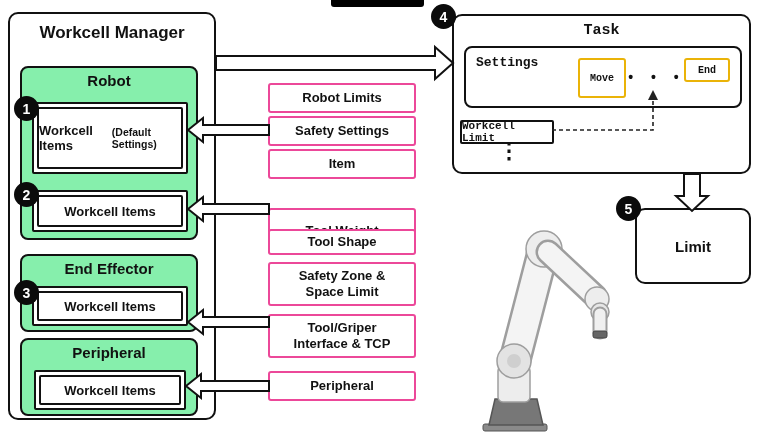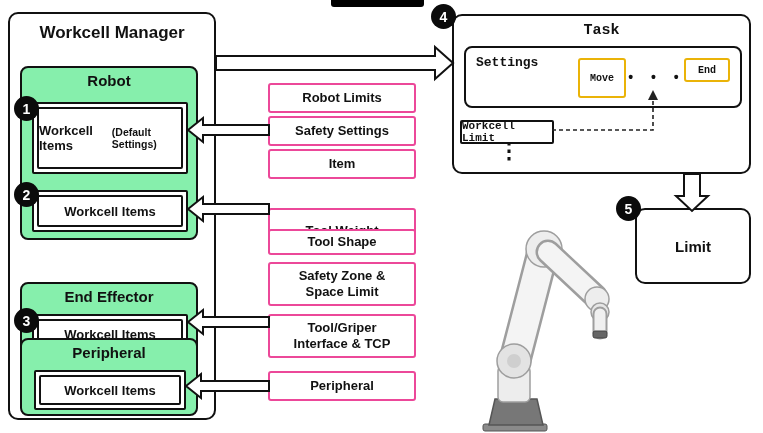--- a/index.html
+++ b/index.html
@@ -10,21 +10,21 @@
 
   .topbar { left:331px; top:0; width:93px; height:7px; background:#000; border-radius:0 0 3px 3px; }
 
   .panel { border:2px solid #111; border-radius:10px; background:#fff; }
   .wm { left:8px; top:12px; width:208px; height:408px; }
   .wm-title { text-align:center; font-weight:bold; font-size:17px; padding-top:9px; }
 
   .sec { border:2px solid #111; border-radius:8px; background:#86efac; position:absolute; }
   .sec-title { text-align:center; font-weight:bold; font-size:15px; padding-top:4px; }
   .sec-robot { left:10px; top:52px; width:178px; height:174px; }
-  .sec-ee    { left:10px; top:240px; width:178px; height:78px;margin-top:28px; }
+  .sec-ee    { left:10px; top:240px; width:178px; height:78px; }
   .sec-per   { left:10px; top:324px; width:178px; height:78px; }
 
   .stack { border:2px solid #111; background:#fff; padding:3px; border-radius:2px; position:absolute; }
   .stack-inner { border:2px solid #111; height:100%; display:flex; flex-direction:row; align-items:center; justify-content:center; border-radius:2px; background:#fff; }
   .it-title { font-weight:bold; font-size:13px; }
   .it-sub { font-weight:bold; font-size:10.5px; }
 
   .badge { position:absolute; background:#0b0b0b; color:#fff; border-radius:50%; width:25px; height:25px;
            display:flex; align-items:center; justify-content:center; font-weight:bold; font-size:14px; z-index:6; }
 

